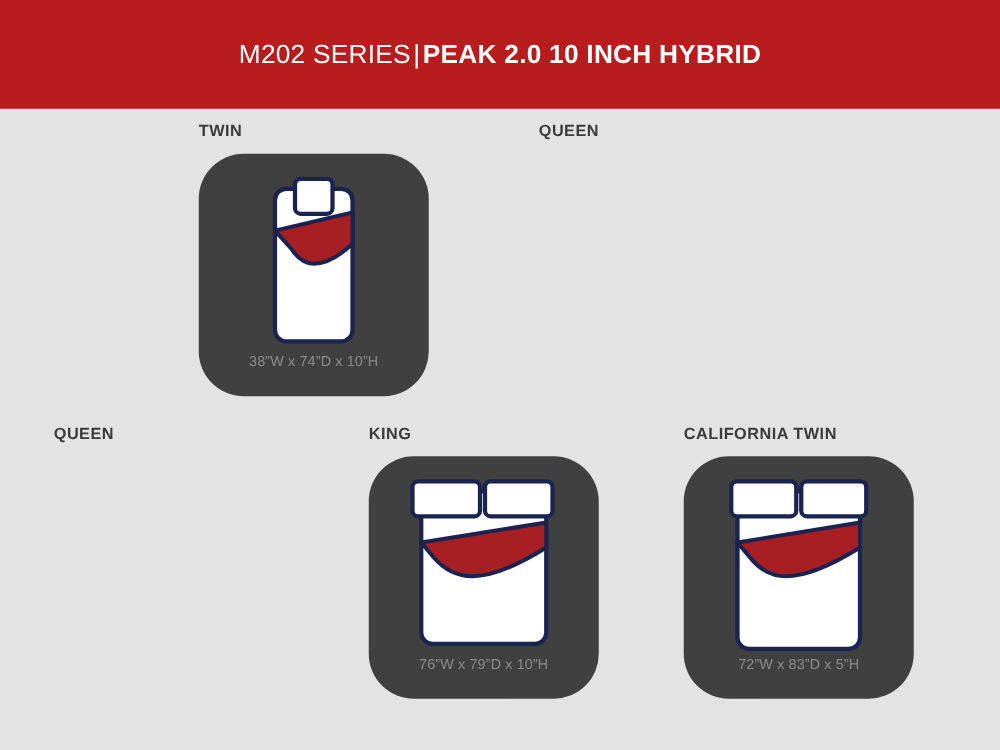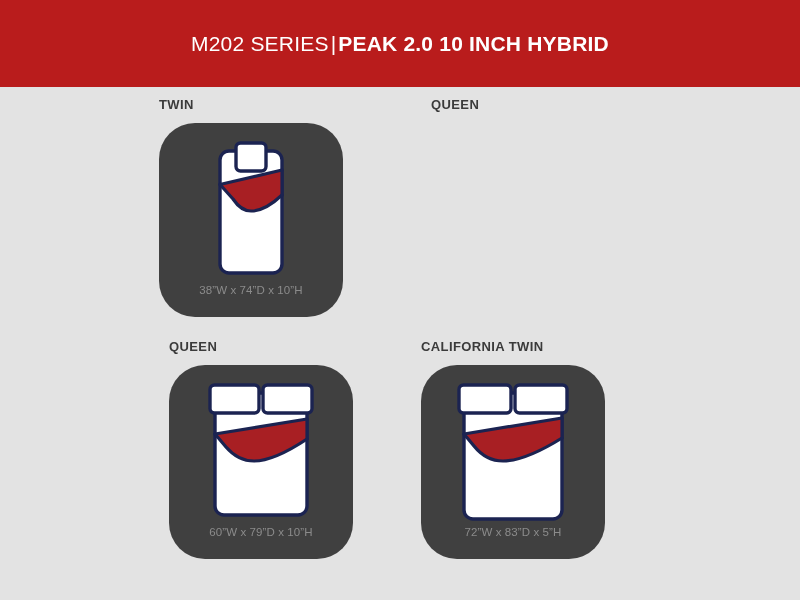--- a/index.html
+++ b/index.html
@@ -145,34 +145,37 @@
     <div class="size-cell">
       <div class="size-label">QUEEN</div>
     </div>
 
   </div>
 
   <div class="size-row" id="row-bottom">
 
     <div class="size-cell">
       <div class="size-label">QUEEN</div>
+    </div>
+
+    <div class="size-cell">
+      <div class="size-label">KING</div>
       <div class="size-card">
-        <svg class="bed-figure" width="118" height="140" viewBox="0 0 118 140" xmlns="http://www.w3.org/2000/svg">
-          <rect x="13" y="12" width="92" height="122" rx="9" ry="9" fill="#ffffff" stroke="#1b2351" stroke-width="3.4"></rect>
-          <path d="M 13 53 L 105 38 L 105 58 Q 72 80 52 80 Q 36 80 24 66 Z" fill="#a81f23"></path>
-          <path d="M 13 53 L 105 38" fill="none" stroke="#1b2351" stroke-width="3.2" stroke-linecap="round"></path>
-          <path d="M 105 58 Q 72 80 52 80 Q 36 80 24 66 L 13 53" fill="none" stroke="#1b2351" stroke-width="3.2" stroke-linecap="round" stroke-linejoin="round"></path>
-          <path d="M 105 38 L 105 58" fill="none" stroke="#1b2351" stroke-width="3.2" stroke-linecap="round"></path>
-          <rect x="8" y="4" width="49" height="28" rx="4.5" ry="4.5" fill="#ffffff" stroke="#1b2351" stroke-width="3.4"></rect>
-          <rect x="61" y="4" width="49" height="28" rx="4.5" ry="4.5" fill="#ffffff" stroke="#1b2351" stroke-width="3.4"></rect>
+        <svg class="bed-figure" width="126" height="140" viewBox="0 0 126 140" xmlns="http://www.w3.org/2000/svg">
+          <rect x="13" y="12" width="100" height="122" rx="9" ry="9" fill="#ffffff" stroke="#1b2351" stroke-width="3.4"></rect>
+          <path d="M 13 53 L 113 37 L 113 57 Q 76 80 54 80 Q 36 80 23 65 Z" fill="#a81f23"></path>
+          <path d="M 13 53 L 113 37" fill="none" stroke="#1b2351" stroke-width="3.2" stroke-linecap="round"></path>
+          <path d="M 113 57 Q 76 80 54 80 Q 36 80 23 65 L 13 53" fill="none" stroke="#1b2351" stroke-width="3.2" stroke-linecap="round" stroke-linejoin="round"></path>
+          <path d="M 113 37 L 113 57" fill="none" stroke="#1b2351" stroke-width="3.2" stroke-linecap="round"></path>
+          <rect x="6" y="4" width="54" height="28" rx="4.5" ry="4.5" fill="#ffffff" stroke="#1b2351" stroke-width="3.4"></rect>
+          <rect x="64" y="4" width="54" height="28" rx="4.5" ry="4.5" fill="#ffffff" stroke="#1b2351" stroke-width="3.4"></rect>
         </svg>
-        <div class="size-dims">60”W x 79”D x 10”H</div>
+        <div class="size-dims">76”W x 79”D x 10”H</div>
       </div>
     </div>
-
 
     <div class="size-cell">
       <div class="size-label">CALIFORNIA TWIN</div>
       <div class="size-card">
         <svg class="bed-figure" width="124" height="140" viewBox="0 0 124 140" xmlns="http://www.w3.org/2000/svg">
           <rect x="13" y="12" width="98" height="126" rx="9" ry="9" fill="#ffffff" stroke="#1b2351" stroke-width="3.4"></rect>
           <path d="M 13 53 L 111 37 L 111 57 Q 74 80 52 80 Q 35 80 23 65 Z" fill="#a81f23"></path>
           <path d="M 13 53 L 111 37" fill="none" stroke="#1b2351" stroke-width="3.2" stroke-linecap="round"></path>
           <path d="M 111 57 Q 74 80 52 80 Q 35 80 23 65 L 13 53" fill="none" stroke="#1b2351" stroke-width="3.2" stroke-linecap="round" stroke-linejoin="round"></path>
           <path d="M 111 37 L 111 57" fill="none" stroke="#1b2351" stroke-width="3.2" stroke-linecap="round"></path>

